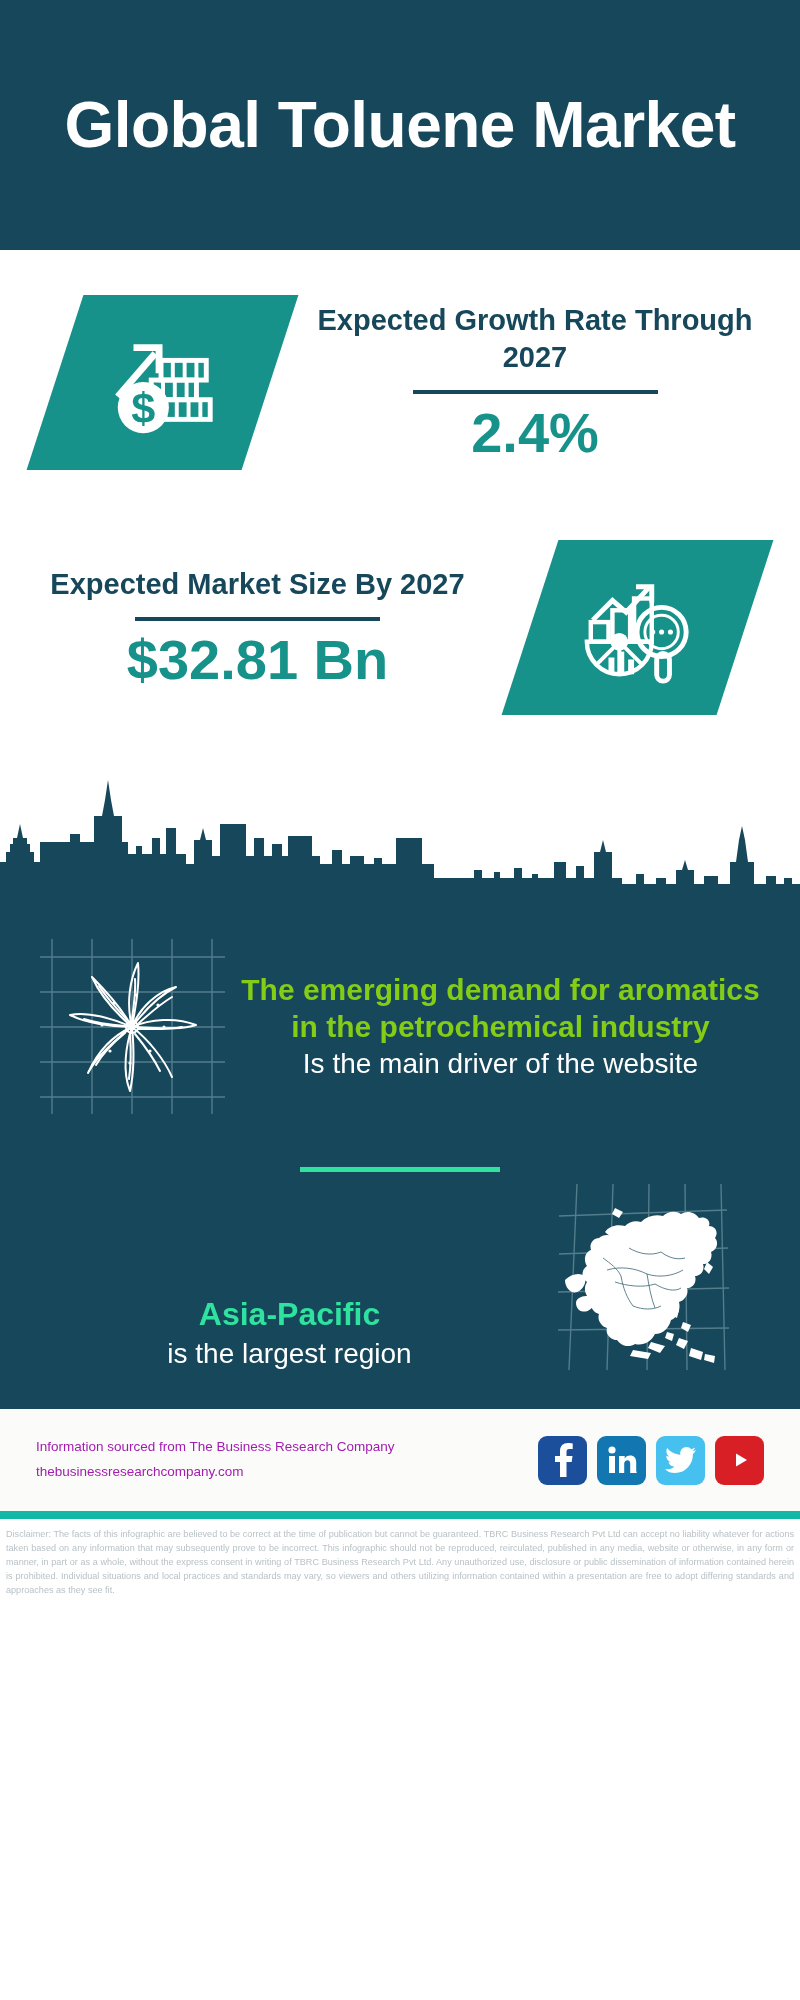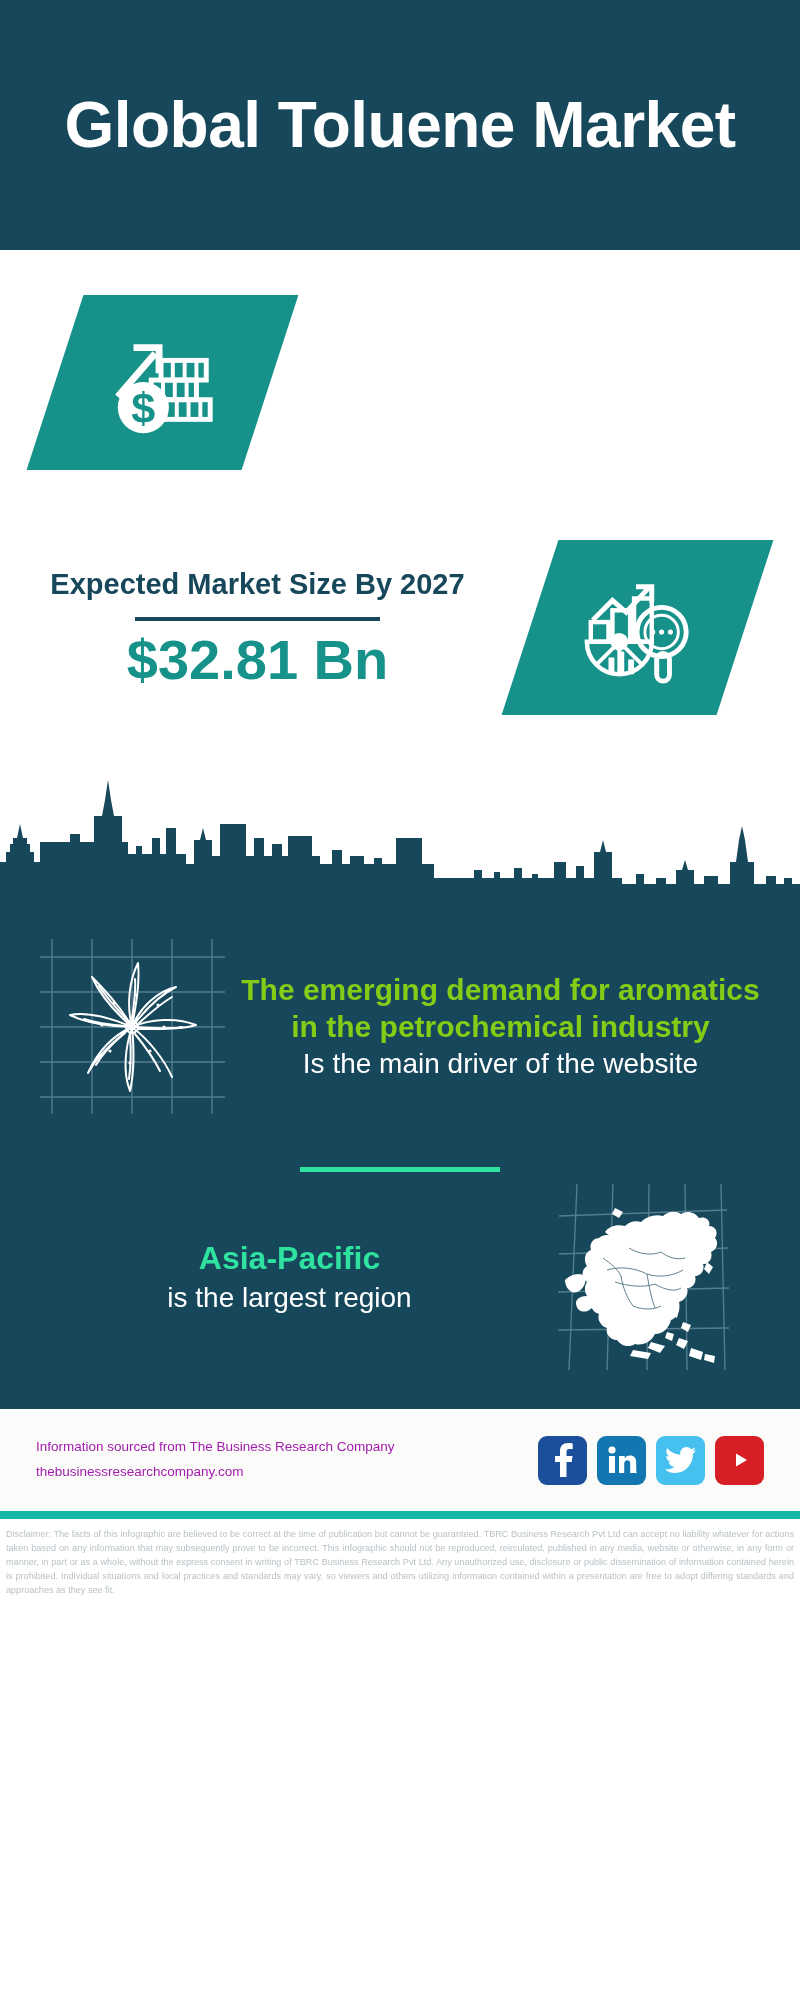--- a/index.html
+++ b/index.html
@@ -117,21 +117,21 @@
     line-height:1.3;
   }
 
   .mid-divider {
     width:200px; height:5px;
     background:#2fe2a0;
     margin:22px auto 10px auto;
   }
 
   .region-block {
-    display:flex; align-items:center;
+    display:flex; align-items:flex-end;
     min-height:215px;
     padding-bottom:30px;
   }
   .region-text { flex:1; text-align:center; padding:0 6px 0 30px; }
   .region-name {
     color:#2fe2a0;
     font-size:32px;
     font-weight:bold;
     line-height:1.3;
   }
@@ -195,20 +195,25 @@
         <path d="M70 37 v20 M82 37 v20 M94 37 v20" stroke="#ffffff" stroke-width="4"></path>
         <rect x="48" y="57" width="46" height="20" stroke="#ffffff" stroke-width="5" fill="none"></rect>
         <path d="M60 57 v20 M72 57 v20 M84 57 v20" stroke="#ffffff" stroke-width="4"></path>
         <rect x="62" y="77" width="46" height="20" stroke="#ffffff" stroke-width="5" fill="none"></rect>
         <path d="M74 77 v20 M86 77 v20 M98 77 v20" stroke="#ffffff" stroke-width="4"></path>
 
         <circle cx="40" cy="85" r="26" fill="#ffffff"></circle>
         <text x="40" y="101" font-family="Liberation Sans, sans-serif" font-size="44" font-weight="bold" fill="#17928a" text-anchor="middle">$</text>
       </svg>
     </span>
+  </div>
+  <div class="stat-text">
+    <div class="stat-title">Expected Growth Rate Through 2027</div>
+    <div class="stat-rule"></div>
+    <div class="stat-value">2.4%</div>
   </div>
 </div>
 
 <div class="stat-row stat-row-2">
   <div class="stat-text stat-text-left" style="padding-left:27px;">
     <div class="stat-title">Expected Market Size By 2027</div>
     <div class="stat-rule"></div>
     <div class="stat-value">$32.81 Bn</div>
   </div>
   <div class="para-icon icon-wrap-right" style="margin-right:55px;">

